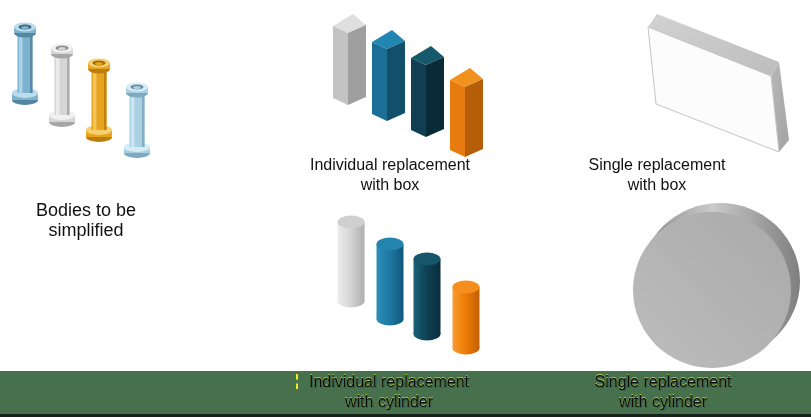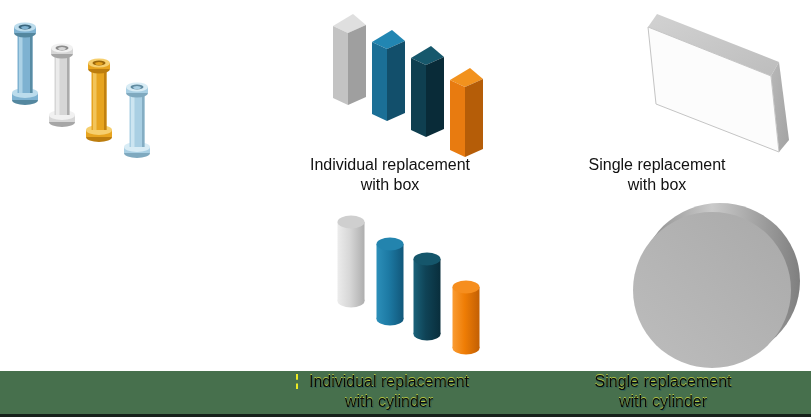--- a/index.html
+++ b/index.html
@@ -177,20 +177,24 @@
     <g>
       <ellipse cx="720" cy="281" rx="80" ry="78" fill="url(#g-rim)"></ellipse>
       <ellipse cx="712" cy="290" rx="79" ry="78" fill="url(#g-face)"></ellipse>
     </g>
   </svg>
 
   <div class="footer-band"></div>
 
   <div class="cursor-artifact"></div>
 
+  <div class="lbl lbl-bodies" style="left:8px;top:200px;width:156px;">
+    <span class="ln">Bodies to be</span>
+    <span class="ln">simplified</span>
+  </div>
 
   <div class="lbl" style="left:295px;top:155px;width:190px;">
     <span class="ln">Individual replacement</span>
     <span class="ln">with box</span>
   </div>
 
   <div class="lbl" style="left:562px;top:155px;width:190px;">
     <span class="ln">Single replacement</span>
     <span class="ln">with box</span>
   </div>

